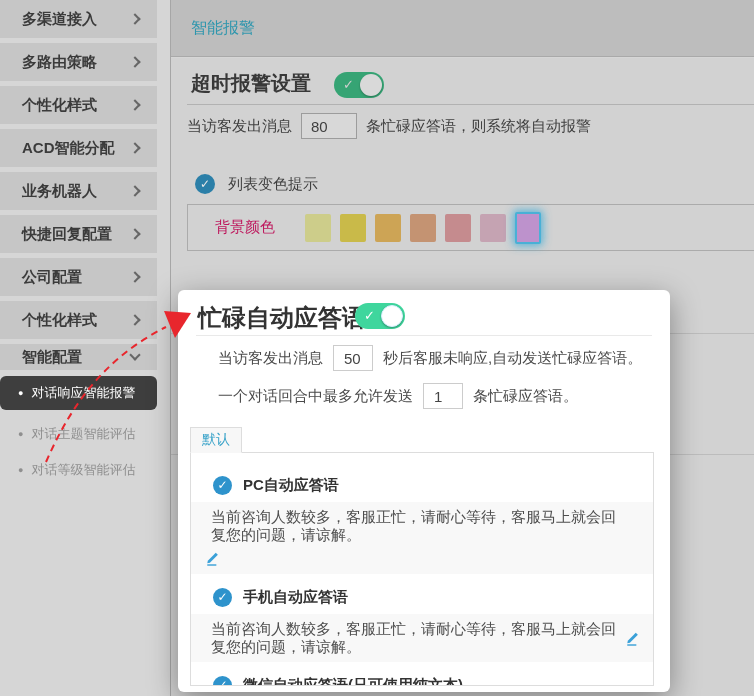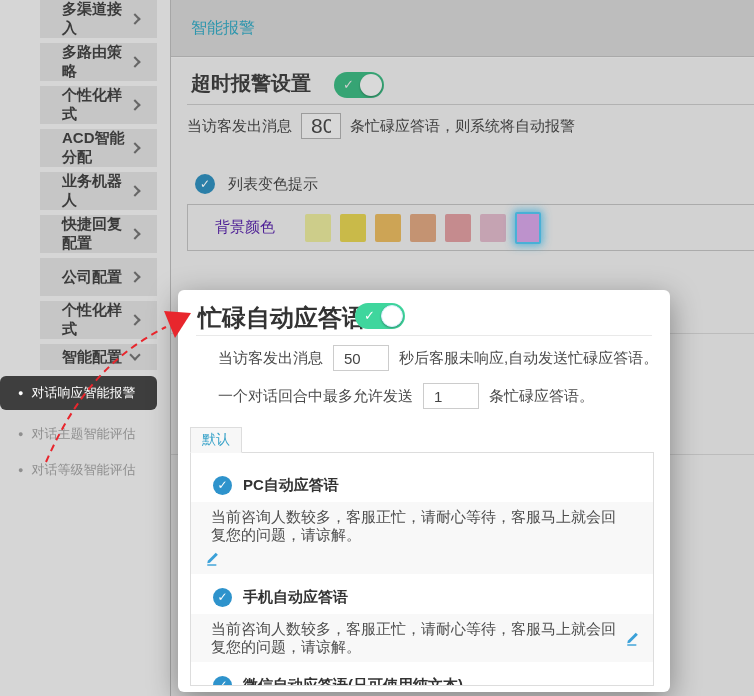--- a/index.html
+++ b/index.html
@@ -10,21 +10,21 @@
     background:#d6d6d6;
     font-family:"Liberation Sans","DejaVu Sans",sans-serif;
     color:#3a3a3a;
   }
 
   
   .sidebar { position:absolute; left:0; top:0; width:157px; height:696px; background:#d6d6d6; }
   .side-item {
     height:38px; margin-bottom:5px; background:#c6c6c6;
     display:flex; align-items:center; justify-content:space-between;
-    padding:0 18px 0 22px; font-size:15px; font-weight:bold; color:#3b3b3b; cursor:pointer;margin-left:40px;
+    padding:0 18px 0 22px; font-size:15px; font-weight:bold; color:#3b3b3b; cursor:pointer;
   }
   .side-item.group { height:26px; margin-bottom:6px; }
   .chev { width:8px; height:8px; border-top:2px solid #666; border-right:2px solid #666; transform:rotate(45deg); flex:0 0 auto; }
   .chev.down { transform:rotate(135deg); margin-top:-4px; }
   .submenu-sel {
     height:34px; width:157px; background:#3e3e3e; color:#fff; border-radius:6px;
     display:flex; align-items:center; gap:8px; padding:0 6px 0 18px; font-size:13px; margin-bottom:6px; cursor:pointer;
   }
   .submenu-item {
     display:flex; align-items:center; gap:8px; color:#8f8f8f; font-size:13px;
@@ -46,43 +46,43 @@
   .toggle .tick { position:absolute; left:9px; top:5px; font-size:13px; font-weight:bold; }
   .toggle .knob { position:absolute; right:2px; top:2px; width:22px; height:22px; border-radius:50%; box-shadow:0 1px 2px rgba(0,0,0,.3); }
   .toggle.dim { position:absolute; left:163px; top:14px; background:#36a474; }
   .toggle.dim .tick { color:#cfcfcf; }
   .toggle.dim .knob { background:#d9d9d9; }
   .toggle.bright { position:absolute; left:177px; top:13px; background:#3fd69d; }
   .toggle.bright .tick { color:#fff; }
   .toggle.bright .knob { background:#fff; border:1px solid #d7f0ff; }
 
   .sentence { position:absolute; left:16px; top:54px; height:28px; display:flex; align-items:center; font-size:15px; color:#3f3f3f; }
-  .dim-input { width:40px; height:26px; margin:0 9px; background:#d8d8d8; border:1px solid #9c9c9c; font-size:21px; padding:0 9px; color:#3f3f3f; font-family:inherit; }
+  .dim-input { width:56px; height:26px; margin:0 9px; background:#d8d8d8; border:1px solid #9c9c9c; font-size:15px; padding:0 9px; color:#3f3f3f; font-family:inherit; }
 
   .check-row { position:absolute; left:24px; top:116px; display:flex; align-items:center; gap:13px; font-size:15px; color:#3f3f3f; }
   .circle-check { width:20px; height:20px; border-radius:50%; display:flex; align-items:center; justify-content:center; font-size:12px; font-weight:bold; color:#e8e8e8; flex:0 0 auto; cursor:pointer; }
   .circle-check.dim { background:#2b7fa8; }
   .circle-check.blue { background:#2e93cc; color:#fff; }
 
   .color-box { position:absolute; left:16px; right:0; top:146px; height:47px; border:1px solid #ababab; border-right:none; display:flex; align-items:center; }
-  .color-box .lbl { margin-left:27px; font-size:15px; color:#4c1d95; }
+  .color-box .lbl { margin-left:27px; font-size:15px; color:#be185d; }
   .swatches { display:flex; align-items:center; gap:9px; margin-left:30px; }
   .swatch { width:26px; height:28px; border-radius:2px; cursor:pointer; }
   .swatch.selected { height:32px; border:2px solid #49b0d6; box-shadow:0 0 8px 2px rgba(70,175,215,.85); }
 
   .bgline { position:absolute; left:0; right:0; height:1px; background:#bcbcbc; }
   .bgline.l1 { top:275px; } .bgline.l2 { top:396px; }
 
   
   .modal { position:absolute; left:178px; top:290px; width:492px; height:402px; background:#fff; border-radius:6px; box-shadow:0 8px 30px rgba(0,0,0,.38); z-index:10; }
   .m-title { position:absolute; left:20px; top:12px; font-size:24px; font-weight:bold; color:#333; }
   .m-div { position:absolute; left:18px; right:18px; top:45px; height:1px; background:#e9e9e9; }
   .m-row { position:absolute; left:40px; height:28px; display:flex; align-items:center; font-size:15px; color:#4a4a4a; }
   .m-row.r1 { top:54px; } .m-row.r2 { top:92px; }
-  .m-input { width:56px; height:26px; border:1px solid #ccc; margin:0 10px; padding:0 10px; font-size:15px; color:#444; font-family:inherit; background:#fff; }
+  .m-input { width:40px; height:26px; border:1px solid #ccc; margin:0 10px; padding:0 10px; font-size:15px; color:#444; font-family:inherit; background:#fff; }
   .m-tab { position:absolute; left:12px; top:137px; height:26px; padding:0 11px; background:#f7f7f7; border:1px solid #ddd; border-bottom:1px solid #f7f7f7; color:#3aa3c9; font-size:14px; display:flex; align-items:center; z-index:2; cursor:pointer; }
   .m-box { position:absolute; left:12px; top:162px; width:464px; height:234px; border:1px solid #ddd; background:#fff; padding-top:22px; overflow:hidden; }
   .mi-head { display:flex; align-items:center; gap:11px; margin:0 0 7px 22px; font-size:15px; font-weight:bold; color:#333; height:20px; }
   .mi-head .circle-check { width:19px; height:19px; }
   .mi-desc { position:relative; background:#f8f8f8; padding:6px 34px 6px 20px; font-size:15px; color:#4e4e4e; line-height:18px; margin-bottom:13px; }
   .mi-desc .pencil { display:inline-block; width:17px; height:18px; cursor:pointer; }
   .mi-desc .pencil.below { display:block; margin:5px 0 1px -6px; }
   .mi-desc .pencil.inline { position:absolute; right:11px; top:50%; transform:translateY(-50%); }
 
   .arrow-svg { position:absolute; left:0; top:0; width:754px; height:696px; z-index:20; pointer-events:none; }

